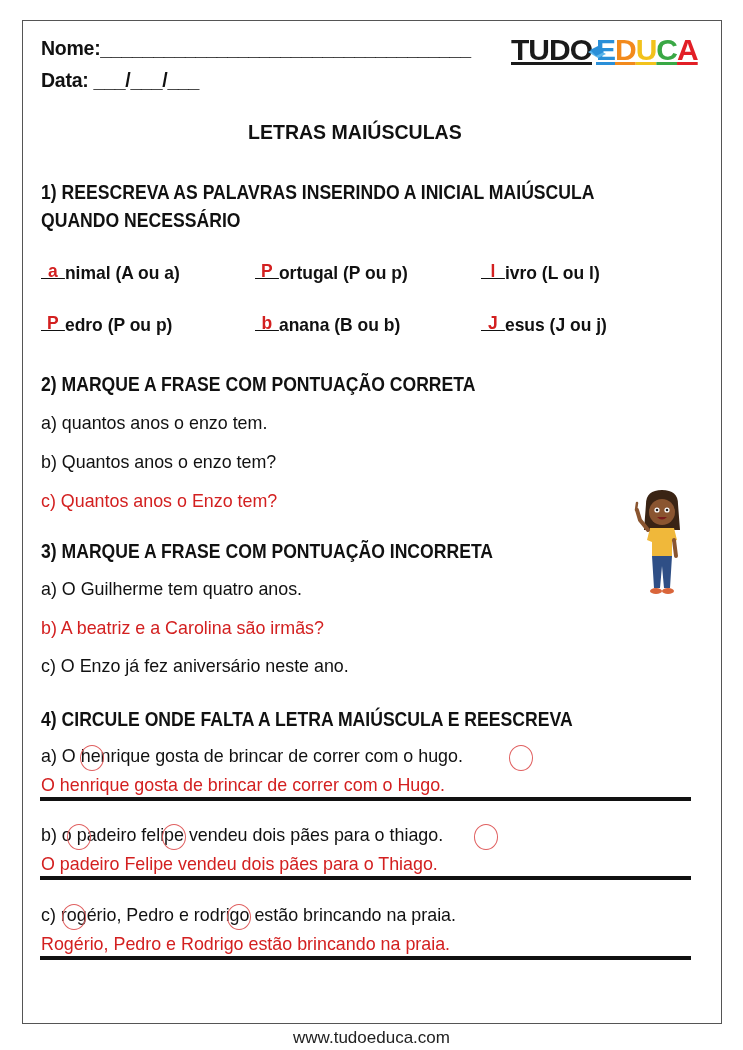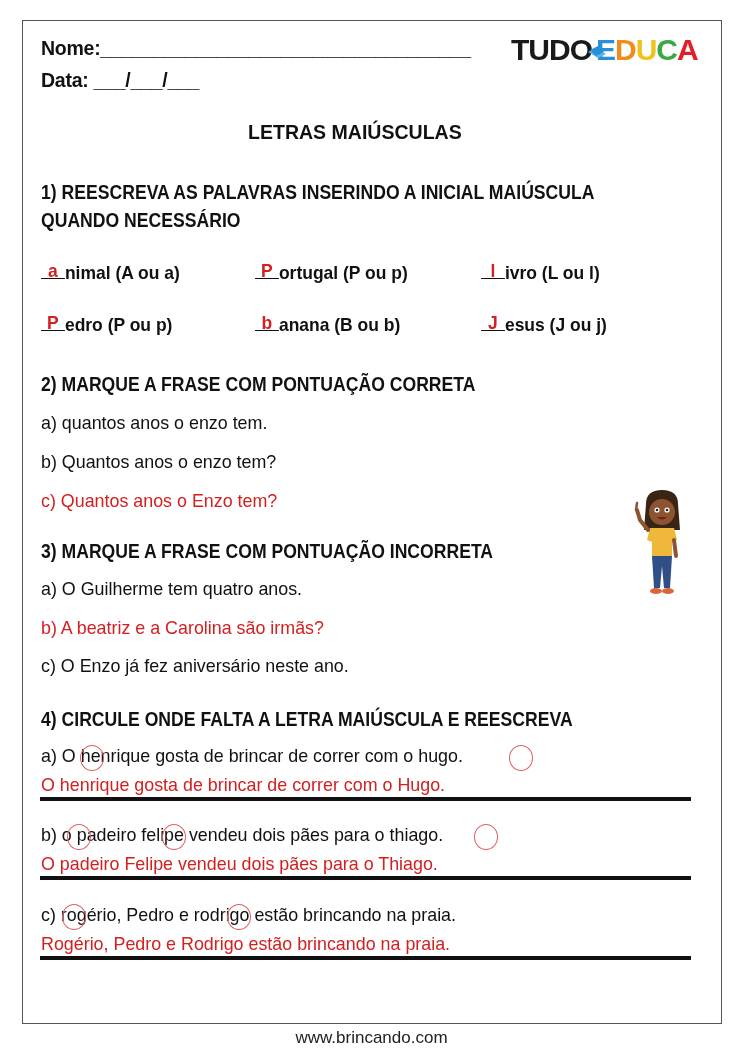--- a/index.html
+++ b/index.html
@@ -11,21 +11,21 @@
     .qhead { font-weight: bold; font-size: 20px; transform: scaleX(0.88); transform-origin: left center; color: #111; }
     .item { font-size: 19px; transform: scaleX(0.94); transform-origin: left center; color: #111; }
     .red { color: #d32020; }
     .word { font-weight: bold; font-size: 19px; transform: scaleX(0.92); transform-origin: left center; }
     .blank { display: inline-block; position: relative; width: 26px; border-bottom: 1.5px solid #111; height: 16px; vertical-align: baseline; }
     .blank .ans { position: absolute; left: 0; right: 0; bottom: -4px; text-align: center; color: #d32020; font-weight: bold; }
     .rule { position: absolute; left: 40px; width: 651px; height: 4px; background: #111; }
     .circ { position: absolute; border: 1px solid #e06060; border-radius: 50%; width: 22px; height: 24px; }
     .footer { position: absolute; left: 0; width: 743px; top: 1028px; text-align: center; font-size: 17px; color: #222; }
     .logo { position: absolute; left: 511px; top: 33px; height: 42px; font-weight: bold; font-size: 30px; letter-spacing: -1px; }
-    .logo span { display: inline-block; }
+    .logo span { display: inline-block; text-decoration: underline; }
     .girl { position: absolute; left: 632px; top: 490px; width: 60px; height: 108px; }
   </style>
 </head>
 <body>
 
 <div class="sheet"></div>
 
 <div class="abs hdr" style="left:41px; top:36px;">Nome:___________________________________</div>
 <div class="abs hdr" style="left:41px; top:68px;">Data: ___/___/___</div>
 
@@ -90,13 +90,13 @@
 <div class="circ" style="left:474px; top:824px;"></div>
 <div class="abs item red" style="left:41px; top:853px;">O padeiro Felipe vendeu dois pães para o Thiago.</div>
 <div class="rule" style="top:876px;"></div>
 
 <div class="abs item" style="left:41px; top:904px;">c) rogério, Pedro e rodrigo estão brincando na praia.</div>
 <div class="circ" style="left:62px; top:904px;"></div>
 <div class="circ" style="left:227px; top:904px;"></div>
 <div class="abs item red" style="left:41px; top:933px;">Rogério, Pedro e Rodrigo estão brincando na praia.</div>
 <div class="rule" style="top:956px;"></div>
 
-<div class="footer">www.brincando.com</div>
+<div class="footer">www.tudoeduca.com</div>
 
 </body></html>

